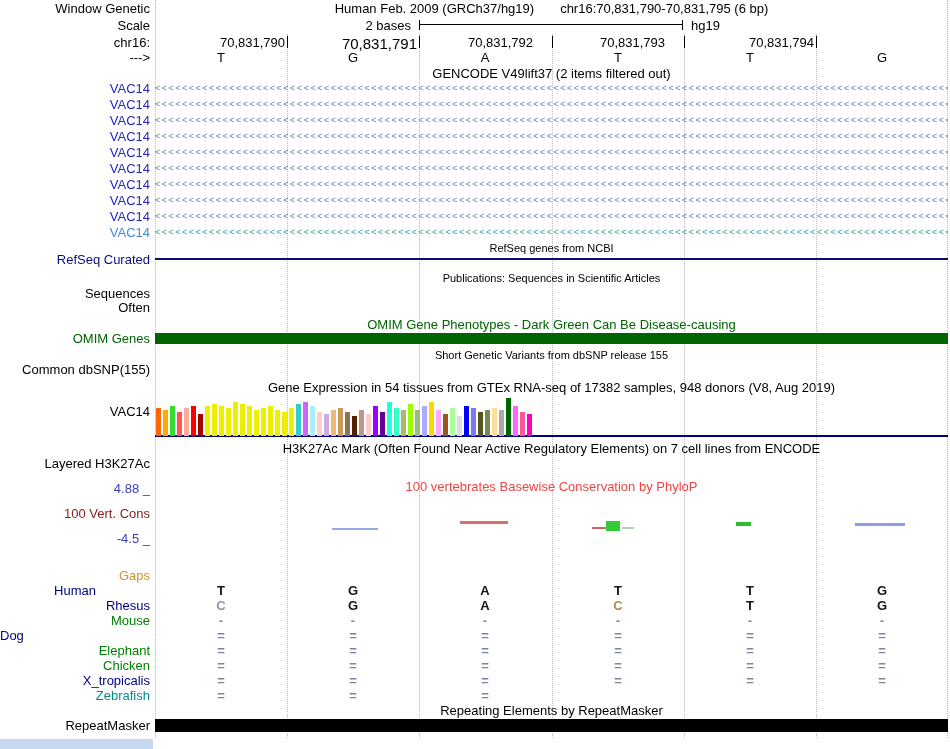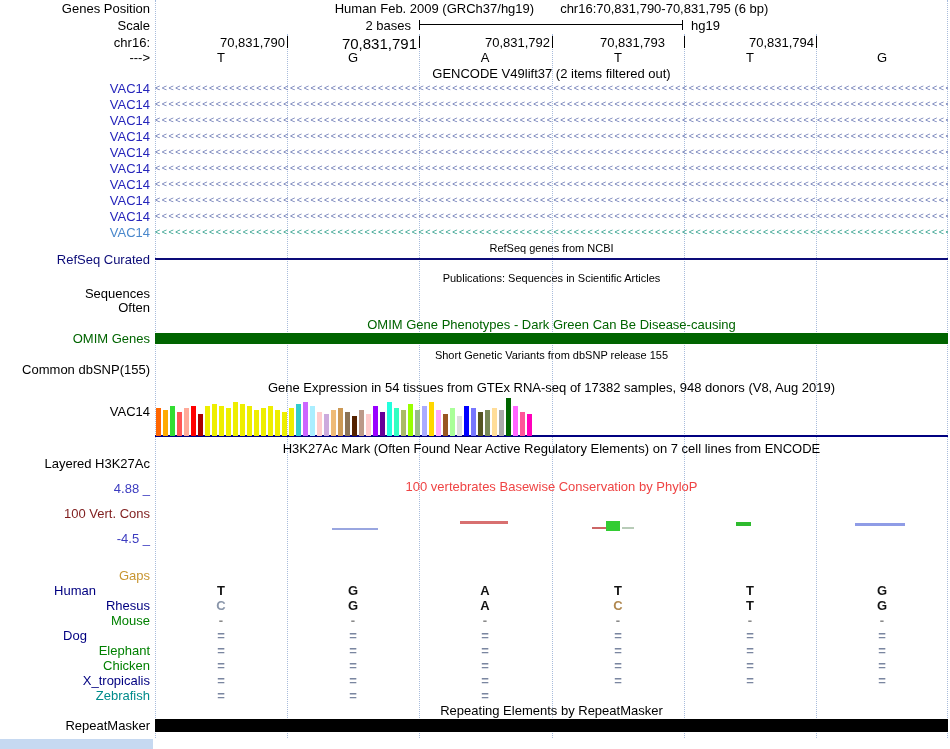--- a/index.html
+++ b/index.html
@@ -15,21 +15,21 @@
               justify-content:center;gap:26px;font-size:13px;z-index:2}
   #scale-bracket{position:absolute;left:419px;top:20px;width:264px;height:10px;
                  border-left:1px solid #000;border-right:1px solid #000;z-index:2}
   #scale-bracket i{position:absolute;left:0;right:0;top:4px;border-top:1px solid #000;display:block}
 </style>
 </head>
 <body>
 
 <div id="screen">
 
-  <div class="lbl" style="top:1px">Genes Position</div>
+  <div class="lbl" style="top:1px">Window Genetic</div>
   <div class="center-row">
     <span>Human Feb. 2009 (GRCh37/hg19)</span>
     <span>chr16:70,831,790-70,831,795 (6 bp)</span>
   </div>
 
   <div class="lbl" style="top:18px">Scale</div>
   <div style="position:absolute;left:155px;top:18px;width:256px;text-align:right;font-size:13px;z-index:2">2 bases</div>
   <div id="scale-bracket">
       <i></i>
     </div>
@@ -77,21 +77,21 @@
     <div style="position: absolute; left: 419px; top: 34px; width: 0px; height: 704px; border-left: 1px dotted rgb(168, 188, 220); z-index: 0;"></div>
     <div style="position: absolute; left: 552px; top: 34px; width: 0px; height: 704px; border-left: 1px dotted rgb(168, 188, 220); z-index: 0;"></div>
     <div style="position: absolute; left: 684px; top: 34px; width: 0px; height: 704px; border-left: 1px dotted rgb(168, 188, 220); z-index: 0;"></div>
     <div style="position: absolute; left: 816px; top: 34px; width: 0px; height: 704px; border-left: 1px dotted rgb(168, 188, 220); z-index: 0;"></div>
     <div style="position: absolute; left: 947px; top: 0px; width: 0px; height: 738px; border-left: 1px dotted rgb(168, 188, 220); z-index: 0;"></div>
     <div style="position: absolute; left: 287px; top: 36px; width: 0px; height: 12px; border-left: 1px solid rgb(0, 0, 0); z-index: 2;"></div>
     <div style="position: absolute; left: 203px; top: 35px; width: 82px; text-align: right; font-size: 13px; z-index: 2;">70,831,790</div>
     <div style="position: absolute; left: 419px; top: 36px; width: 0px; height: 12px; border-left: 1px solid rgb(0, 0, 0); z-index: 2;"></div>
     <div style="position: absolute; left: 335px; top: 35px; width: 82px; text-align: right; font-size: 15px; z-index: 2;">70,831,791</div>
     <div style="position: absolute; left: 552px; top: 36px; width: 0px; height: 12px; border-left: 1px solid rgb(0, 0, 0); z-index: 2;"></div>
-    <div style="position: absolute; left: 468px; top: 35px; width: 82px; text-align: right; font-size: 13px; z-index: 2;">70,831,792</div>
+    <div style="position: absolute; left: 468px; top: 35px; width: 82px; text-align: left; font-size: 13px; z-index: 2;">70,831,792</div>
     <div style="position: absolute; left: 684px; top: 36px; width: 0px; height: 12px; border-left: 1px solid rgb(0, 0, 0); z-index: 2;"></div>
     <div style="position: absolute; left: 600px; top: 35px; width: 82px; text-align: left; font-size: 13px; z-index: 2;">70,831,793</div>
     <div style="position: absolute; left: 816px; top: 36px; width: 0px; height: 12px; border-left: 1px solid rgb(0, 0, 0); z-index: 2;"></div>
     <div style="position: absolute; left: 732px; top: 35px; width: 82px; text-align: right; font-size: 13px; z-index: 2;">70,831,794</div>
     <div style="position: absolute; left: 201px; top: 50px; width: 40px; text-align: center; font-size: 13px; z-index: 2;">T</div>
     <div style="position: absolute; left: 333px; top: 50px; width: 40px; text-align: center; font-size: 13px; z-index: 2;">G</div>
     <div style="position: absolute; left: 465px; top: 50px; width: 40px; text-align: center; font-size: 13px; z-index: 2;">A</div>
     <div style="position: absolute; left: 598px; top: 50px; width: 40px; text-align: center; font-size: 13px; z-index: 2;">T</div>
     <div style="position: absolute; left: 730px; top: 50px; width: 40px; text-align: center; font-size: 13px; z-index: 2;">T</div>
     <div style="position: absolute; left: 862px; top: 50px; width: 40px; text-align: center; font-size: 13px; z-index: 2;">G</div>
@@ -191,21 +191,21 @@
     <div style="position: absolute; left: 598px; top: 598px; width: 40px; height: 15px; line-height: 15px; text-align: center; font-weight: bold; font-size: 13px; color: rgb(176, 136, 80); z-index: 2;">C</div>
     <div style="position: absolute; left: 730px; top: 598px; width: 40px; height: 15px; line-height: 15px; text-align: center; font-weight: bold; font-size: 13px; color: rgb(20, 20, 20); z-index: 2;">T</div>
     <div style="position: absolute; left: 862px; top: 598px; width: 40px; height: 15px; line-height: 15px; text-align: center; font-weight: bold; font-size: 13px; color: rgb(20, 20, 20); z-index: 2;">G</div>
     <div style="position: absolute; left: 0px; top: 613px; width: 150px; text-align: right; font-size: 13px; height: 15px; line-height: 15px; color: rgb(0, 128, 0); z-index: 2;">Mouse</div>
     <div style="position: absolute; left: 201px; top: 613px; width: 40px; height: 15px; line-height: 15px; text-align: center; font-weight: bold; font-size: 13px; color: rgb(138, 138, 138); z-index: 2;">-</div>
     <div style="position: absolute; left: 333px; top: 613px; width: 40px; height: 15px; line-height: 15px; text-align: center; font-weight: bold; font-size: 13px; color: rgb(138, 138, 138); z-index: 2;">-</div>
     <div style="position: absolute; left: 465px; top: 613px; width: 40px; height: 15px; line-height: 15px; text-align: center; font-weight: bold; font-size: 13px; color: rgb(138, 138, 138); z-index: 2;">-</div>
     <div style="position: absolute; left: 598px; top: 613px; width: 40px; height: 15px; line-height: 15px; text-align: center; font-weight: bold; font-size: 13px; color: rgb(138, 138, 138); z-index: 2;">-</div>
     <div style="position: absolute; left: 730px; top: 613px; width: 40px; height: 15px; line-height: 15px; text-align: center; font-weight: bold; font-size: 13px; color: rgb(138, 138, 138); z-index: 2;">-</div>
     <div style="position: absolute; left: 862px; top: 613px; width: 40px; height: 15px; line-height: 15px; text-align: center; font-weight: bold; font-size: 13px; color: rgb(138, 138, 138); z-index: 2;">-</div>
-    <div style="position: absolute; left: 0px; top: 628px; width: 150px; text-align: center; font-size: 13px; height: 15px; line-height: 15px; color: rgb(0, 0, 128); z-index: 2;">Dog</div>
+    <div style="position: absolute; left: 0px; top: 628px; width: 150px; text-align: left; font-size: 13px; height: 15px; line-height: 15px; color: rgb(0, 0, 128); z-index: 2;">Dog</div>
     <div style="position: absolute; left: 201px; top: 628px; width: 40px; height: 15px; line-height: 15px; text-align: center; font-weight: bold; font-size: 13px; color: rgb(122, 134, 160); z-index: 2;">=</div>
     <div style="position: absolute; left: 333px; top: 628px; width: 40px; height: 15px; line-height: 15px; text-align: center; font-weight: bold; font-size: 13px; color: rgb(122, 134, 160); z-index: 2;">=</div>
     <div style="position: absolute; left: 465px; top: 628px; width: 40px; height: 15px; line-height: 15px; text-align: center; font-weight: bold; font-size: 13px; color: rgb(122, 134, 160); z-index: 2;">=</div>
     <div style="position: absolute; left: 598px; top: 628px; width: 40px; height: 15px; line-height: 15px; text-align: center; font-weight: bold; font-size: 13px; color: rgb(122, 134, 160); z-index: 2;">=</div>
     <div style="position: absolute; left: 730px; top: 628px; width: 40px; height: 15px; line-height: 15px; text-align: center; font-weight: bold; font-size: 13px; color: rgb(122, 134, 160); z-index: 2;">=</div>
     <div style="position: absolute; left: 862px; top: 628px; width: 40px; height: 15px; line-height: 15px; text-align: center; font-weight: bold; font-size: 13px; color: rgb(122, 134, 160); z-index: 2;">=</div>
     <div style="position: absolute; left: 0px; top: 643px; width: 150px; text-align: right; font-size: 13px; height: 15px; line-height: 15px; color: rgb(0, 128, 0); z-index: 2;">Elephant</div>
     <div style="position: absolute; left: 201px; top: 643px; width: 40px; height: 15px; line-height: 15px; text-align: center; font-weight: bold; font-size: 13px; color: rgb(122, 134, 160); z-index: 2;">=</div>
     <div style="position: absolute; left: 333px; top: 643px; width: 40px; height: 15px; line-height: 15px; text-align: center; font-weight: bold; font-size: 13px; color: rgb(122, 134, 160); z-index: 2;">=</div>
     <div style="position: absolute; left: 465px; top: 643px; width: 40px; height: 15px; line-height: 15px; text-align: center; font-weight: bold; font-size: 13px; color: rgb(122, 134, 160); z-index: 2;">=</div>

